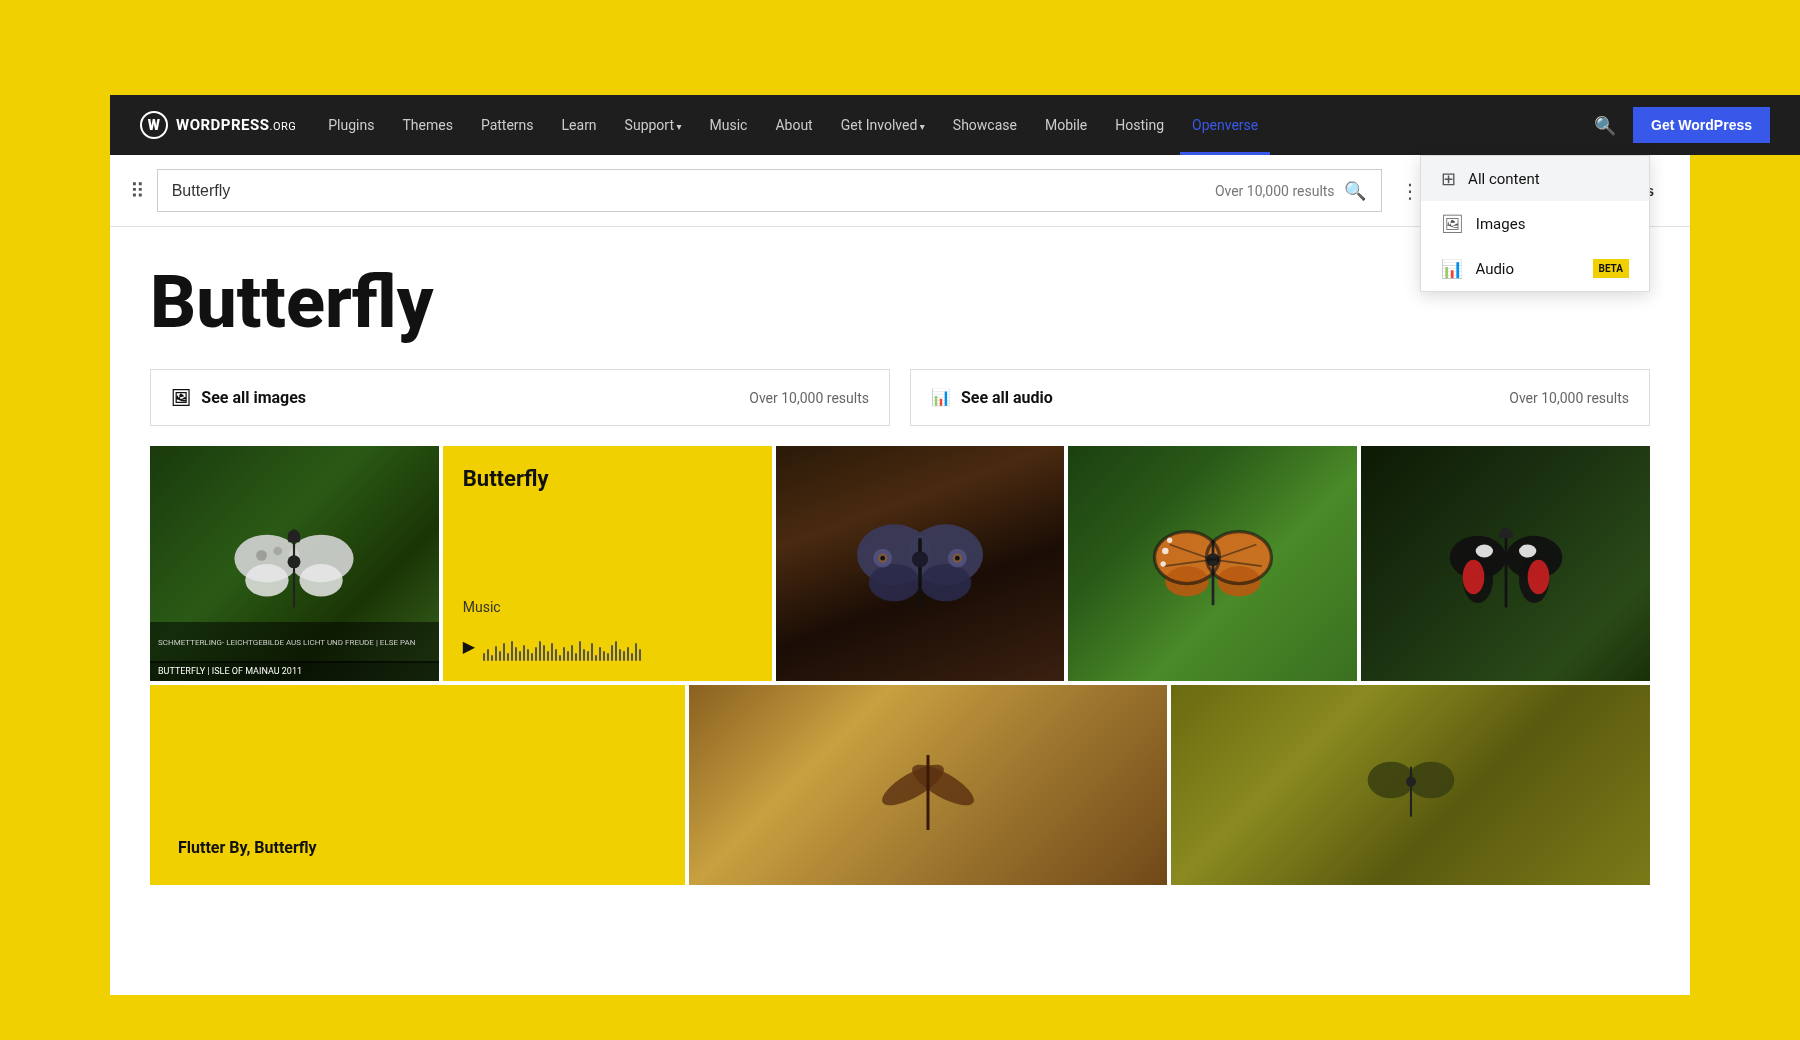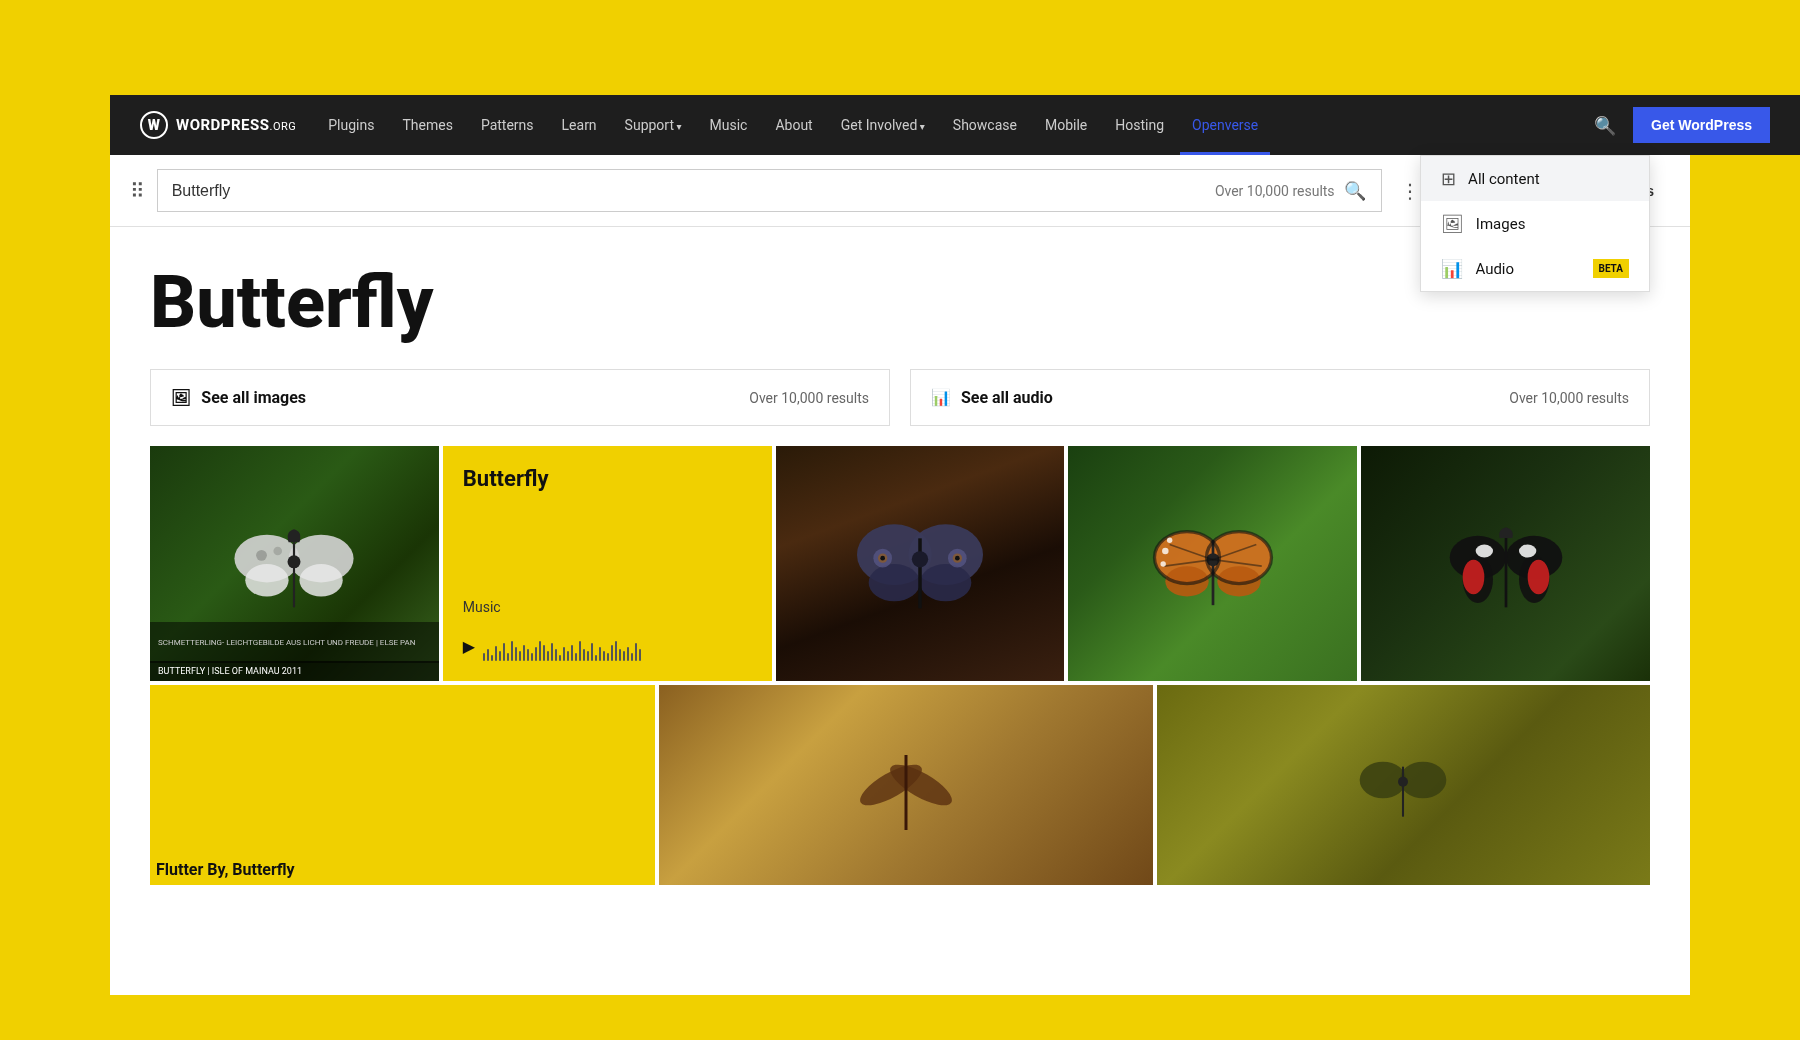--- a/index.html
+++ b/index.html
@@ -314,21 +314,21 @@
       cursor: pointer;
       position: relative;
     }
 
     .bottom-item-yellow {
       flex: 1;
       height: 200px;
       background: #f0d000;
       display: flex;
       align-items: flex-end;
-      padding: 6px;
+      padding: 28px;
       cursor: pointer;
     }
 
     .bottom-item-yellow .item-label {
       font-size: 16px;
       font-weight: 700;
       color: #111;
     }
 
     

